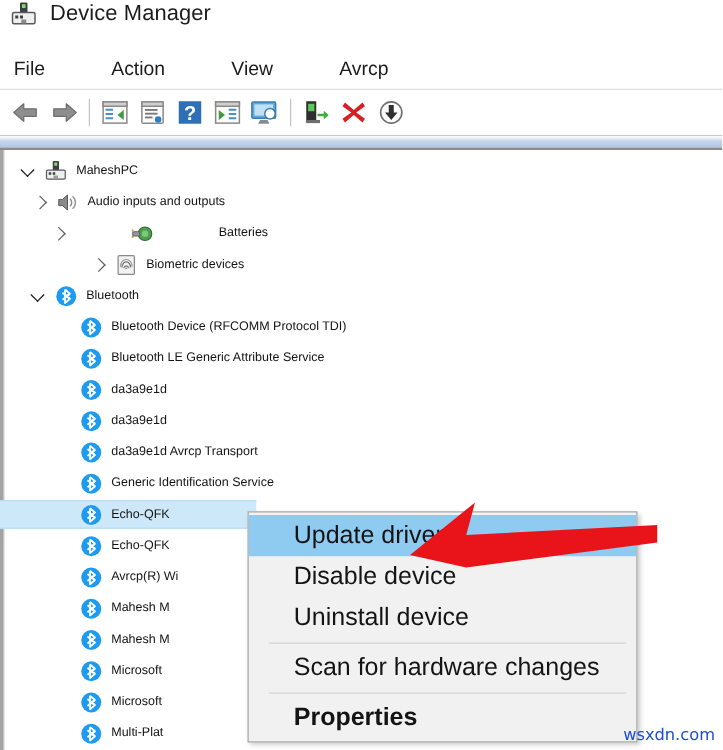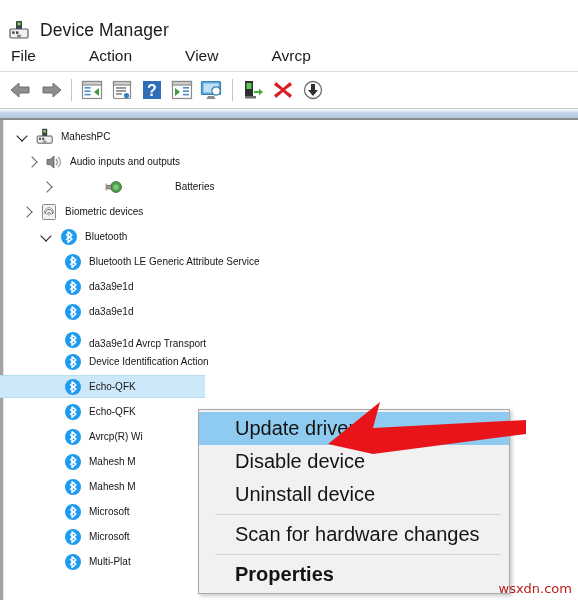--- a/index.html
+++ b/index.html
@@ -19,21 +19,21 @@
     background: #ffffff;
   }
 
   
   .titlebar {
     position: absolute;
     left: 0; top: 0;
     width: 534px; height: 41px;
     background: #ffffff;
     display: flex;
-    align-items: flex-end;
+    align-items: flex-start;
   }
   .titlebar-icon {
     margin-left: 8px;
     width: 22px; height: 22px;
     position: relative;
     flex: none;
   }
   .titlebar-title {
     margin-left: 10px;
     font-size: 17.5px;
@@ -221,21 +221,21 @@
     z-index: 60;
     pointer-events: none;
   }
 
   
   .watermark {
     position: absolute;
     right: 6px;
     bottom: 4px;
     font-size: 13px;
-    color: #b91c1c;
+    color: #1d4ed8;
     font-family: "DejaVu Sans", sans-serif;
     z-index: 70;
   }
 </style>
 </head>
 <body>
 
 <div id="app">
 
   <div class="titlebar">
@@ -392,92 +392,101 @@
             <circle cx="11" cy="9" r="5.4" fill="#4f9e4f" stroke="#2f6b2f" stroke-width="0.9"></circle>
             <circle cx="11" cy="9" r="2.6" fill="#7ec87e"></circle>
             <rect x="1.2" y="7.4" width="5.5" height="3.4" rx="0.6" fill="#9a9a9a" stroke="#5a5a5a" stroke-width="0.8"></rect>
             <rect x="0.4" y="5.6" width="1.4" height="1.8" fill="#c8a23a"></rect>
             <rect x="0.4" y="10.6" width="1.4" height="1.8" fill="#c8a23a"></rect>
           </svg>
         </div>
         <div class="row-label">Batteries</div>
       </div>
 
-      <div class="row" style="padding-left:20px;">
+      <div class="row" style="padding-left:40px;margin-left:32px;">
         <div class="chev"></div>
         <div class="ico" style="margin-left:6px;">
           <svg width="18" height="18" viewBox="0 0 18 18">
             <rect x="2.5" y="1.5" width="13" height="15" rx="1" fill="#f2f2f2" stroke="#8a8a8a" stroke-width="1"></rect>
             <path d="M5.5 11 A3.5 4.5 0 0 1 12.5 11" fill="none" stroke="#6f6f6f" stroke-width="1"></path>
             <path d="M7 11.5 A2.2 3 0 0 1 11 11.5" fill="none" stroke="#6f6f6f" stroke-width="1"></path>
             <path d="M8.4 12 A0.9 1.4 0 0 1 9.6 12" fill="none" stroke="#6f6f6f" stroke-width="1"></path>
             <path d="M4.3 10.3 A4.6 5.6 0 0 1 13.7 10.3" fill="none" stroke="#9a9a9a" stroke-width="0.9"></path>
           </svg>
         </div>
         <div class="row-label">Biometric devices</div>
       </div>
 
-      <div class="row" style="padding-left:40px;">
+      <div class="row" style="padding-left:24px;">
         <div class="chev open"></div>
         <div class="ico" style="margin-left:6px;">
           <svg width="18" height="18" viewBox="0 0 18 18">
             <circle cx="9" cy="9" r="8" fill="#1d9bf0"></circle>
             <path d="M8 3.6 L12 7 L8 10.4 L8 3.6 M8 7.6 L12 11 L8 14.4 L8 7.6" fill="none" stroke="#ffffff" stroke-width="1.4" stroke-linejoin="round"></path>
             <path d="M6 6.2 L11.6 11" fill="none" stroke="#ffffff" stroke-width="1.4"></path>
             <path d="M6 11.8 L11.6 7" fill="none" stroke="#ffffff" stroke-width="1.4"></path>
           </svg>
         </div>
         <div class="row-label">Bluetooth</div>
       </div>
 
       <div id="bt-list">
           <div class="row" style="padding-left: 64px;">
             <div class="ico"><svg width="18" height="18" viewBox="0 0 18 18">
                 <circle cx="9" cy="9" r="8" fill="#1d9bf0"></circle>
                 <path d="M8 3.6 L12 7 L8 10.4 L8 3.6 M8 7.6 L12 11 L8 14.4 L8 7.6" fill="none" stroke="#ffffff" stroke-width="1.4" stroke-linejoin="round"></path>
                 <path d="M6 6.2 L11.6 11" fill="none" stroke="#ffffff" stroke-width="1.4"></path>
                 <path d="M6 11.8 L11.6 7" fill="none" stroke="#ffffff" stroke-width="1.4"></path>
               </svg></div>
+            <div class="row-label">Bluetooth Device (RFCOMM Protocol TDI)</div>
+          </div>
+          <div class="row" style="padding-left: 64px;">
+            <div class="ico"><svg width="18" height="18" viewBox="0 0 18 18">
+                <circle cx="9" cy="9" r="8" fill="#1d9bf0"></circle>
+                <path d="M8 3.6 L12 7 L8 10.4 L8 3.6 M8 7.6 L12 11 L8 14.4 L8 7.6" fill="none" stroke="#ffffff" stroke-width="1.4" stroke-linejoin="round"></path>
+                <path d="M6 6.2 L11.6 11" fill="none" stroke="#ffffff" stroke-width="1.4"></path>
+                <path d="M6 11.8 L11.6 7" fill="none" stroke="#ffffff" stroke-width="1.4"></path>
+              </svg></div>
             <div class="row-label">Bluetooth LE Generic Attribute Service</div>
           </div>
           <div class="row" style="padding-left: 64px;">
             <div class="ico"><svg width="18" height="18" viewBox="0 0 18 18">
                 <circle cx="9" cy="9" r="8" fill="#1d9bf0"></circle>
                 <path d="M8 3.6 L12 7 L8 10.4 L8 3.6 M8 7.6 L12 11 L8 14.4 L8 7.6" fill="none" stroke="#ffffff" stroke-width="1.4" stroke-linejoin="round"></path>
                 <path d="M6 6.2 L11.6 11" fill="none" stroke="#ffffff" stroke-width="1.4"></path>
                 <path d="M6 11.8 L11.6 7" fill="none" stroke="#ffffff" stroke-width="1.4"></path>
               </svg></div>
             <div class="row-label">da3a9e1d</div>
           </div>
           <div class="row" style="padding-left: 64px;">
             <div class="ico"><svg width="18" height="18" viewBox="0 0 18 18">
                 <circle cx="9" cy="9" r="8" fill="#1d9bf0"></circle>
                 <path d="M8 3.6 L12 7 L8 10.4 L8 3.6 M8 7.6 L12 11 L8 14.4 L8 7.6" fill="none" stroke="#ffffff" stroke-width="1.4" stroke-linejoin="round"></path>
                 <path d="M6 6.2 L11.6 11" fill="none" stroke="#ffffff" stroke-width="1.4"></path>
                 <path d="M6 11.8 L11.6 7" fill="none" stroke="#ffffff" stroke-width="1.4"></path>
               </svg></div>
             <div class="row-label">da3a9e1d</div>
           </div>
-          <div class="row" style="padding-left: 64px; align-items: flex-end;">
+          <div class="row" style="padding-left: 64px;">
             <div class="ico"><svg width="18" height="18" viewBox="0 0 18 18">
                 <circle cx="9" cy="9" r="8" fill="#1d9bf0"></circle>
                 <path d="M8 3.6 L12 7 L8 10.4 L8 3.6 M8 7.6 L12 11 L8 14.4 L8 7.6" fill="none" stroke="#ffffff" stroke-width="1.4" stroke-linejoin="round"></path>
                 <path d="M6 6.2 L11.6 11" fill="none" stroke="#ffffff" stroke-width="1.4"></path>
                 <path d="M6 11.8 L11.6 7" fill="none" stroke="#ffffff" stroke-width="1.4"></path>
               </svg></div>
             <div class="row-label">da3a9e1d Avrcp Transport</div>
           </div>
           <div class="row" style="padding-left: 64px;">
             <div class="ico"><svg width="18" height="18" viewBox="0 0 18 18">
                 <circle cx="9" cy="9" r="8" fill="#1d9bf0"></circle>
                 <path d="M8 3.6 L12 7 L8 10.4 L8 3.6 M8 7.6 L12 11 L8 14.4 L8 7.6" fill="none" stroke="#ffffff" stroke-width="1.4" stroke-linejoin="round"></path>
                 <path d="M6 6.2 L11.6 11" fill="none" stroke="#ffffff" stroke-width="1.4"></path>
                 <path d="M6 11.8 L11.6 7" fill="none" stroke="#ffffff" stroke-width="1.4"></path>
               </svg></div>
-            <div class="row-label">Device Identification Action</div>
+            <div class="row-label">Generic Identification Service</div>
           </div>
           <div class="row selected" style="padding-left: 64px;">
             <div class="row-hl" style="width:205px;"></div>
             <div class="ico"><svg width="18" height="18" viewBox="0 0 18 18">
                 <circle cx="9" cy="9" r="8" fill="#1d9bf0"></circle>
                 <path d="M8 3.6 L12 7 L8 10.4 L8 3.6 M8 7.6 L12 11 L8 14.4 L8 7.6" fill="none" stroke="#ffffff" stroke-width="1.4" stroke-linejoin="round"></path>
                 <path d="M6 6.2 L11.6 11" fill="none" stroke="#ffffff" stroke-width="1.4"></path>
                 <path d="M6 11.8 L11.6 7" fill="none" stroke="#ffffff" stroke-width="1.4"></path>
               </svg></div>
             <div class="row-label">Echo-QFK</div>

